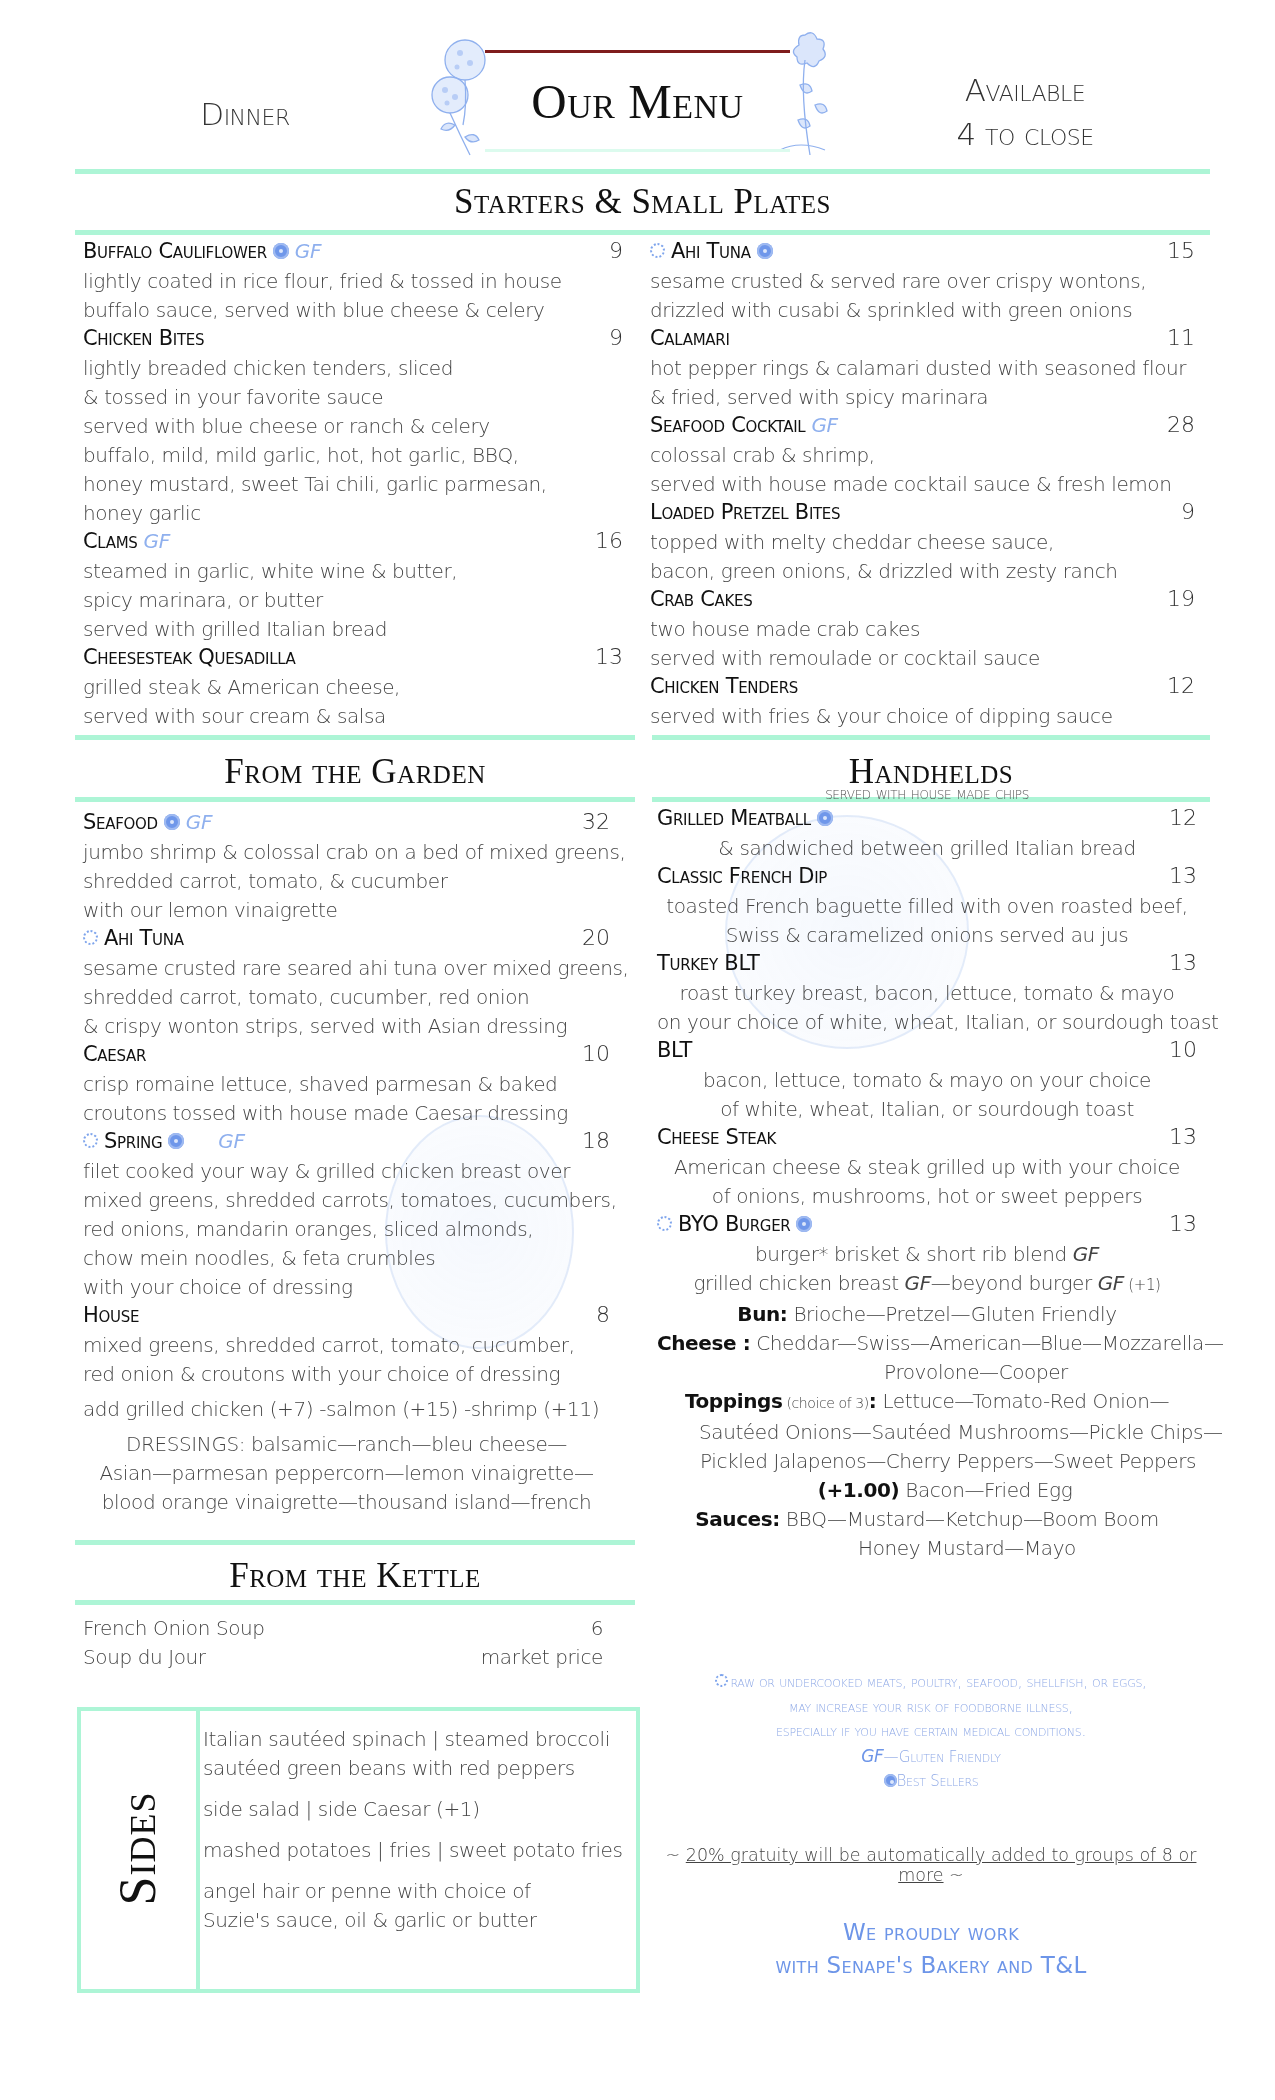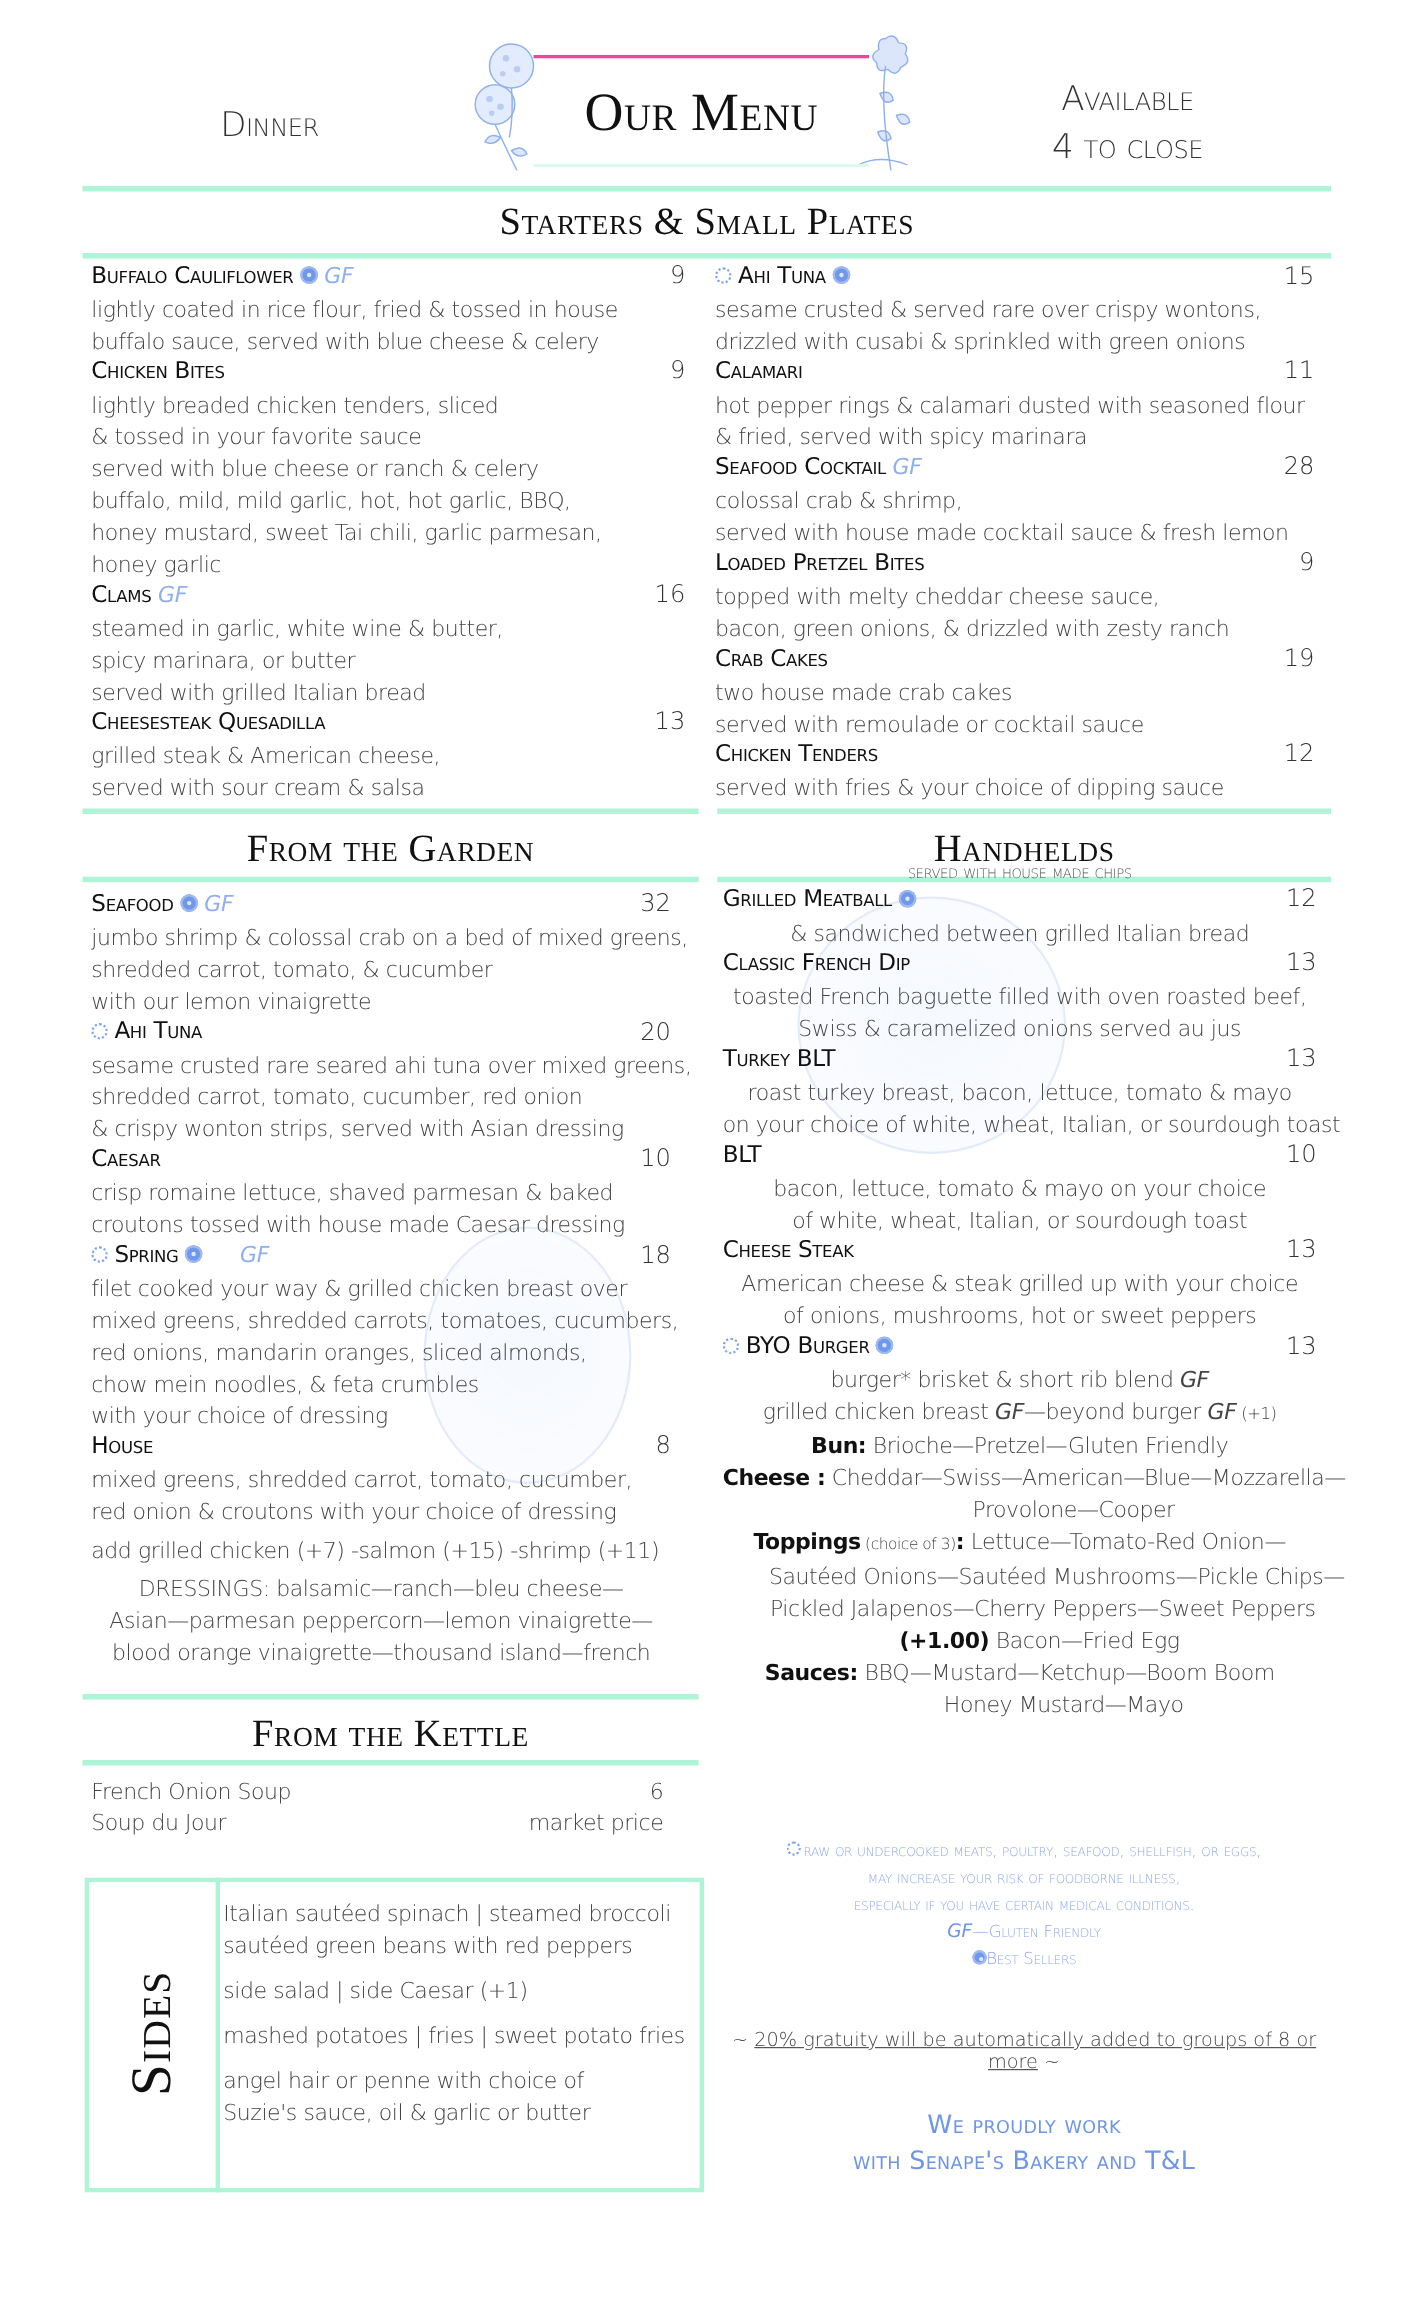--- a/index.html
+++ b/index.html
@@ -4,21 +4,21 @@
 <style>
   html, body { margin:0; padding:0; background:#ffffff; }
   body { width:1275px; height:2100px; position:relative; overflow:hidden;
          font-family:"DejaVu Sans", sans-serif; color:#222; }
   .abs { position:absolute; }
   .rule { position:absolute; height:5px; background:#adf5d6; }
   .sc { font-variant: small-caps; }
   .hdr-side { font-family:"DejaVu Sans", sans-serif; font-weight:200; font-size:31px; color:#333;
               font-variant: small-caps; letter-spacing:-0.5px; text-align:center; line-height:44px; }
   .title-frame { position:absolute; left:485px; top:50px; width:305px; height:96px;
-                 border-top:3px solid #ec4899; border-bottom:3px solid #dcfbee; }
+                 border-top:3px solid #7f1d1d; border-bottom:3px solid #dcfbee; }
   .title-frame .t { position:absolute; left:0; right:0; top:20px; text-align:center;
                     font-family:"Liberation Serif","DejaVu Serif", serif; font-size:49px; color:#111;
                     font-variant: small-caps; letter-spacing:0.5px; }
   .floral { position:absolute; }
   .sec-title { position:absolute; text-align:center; font-family:"Liberation Serif","DejaVu Serif", serif;
                font-size:35px; color:#111; font-variant: small-caps; letter-spacing:0.5px; }
   .col { position:absolute; }
   .item-head { display:flex; justify-content:space-between; align-items:baseline; height:29px; }
   .name { font-family:"DejaVu Sans", sans-serif; font-size:21px; color:#111; font-variant:small-caps;
           letter-spacing:-0.3px; display:flex; align-items:center; gap:6px; }

